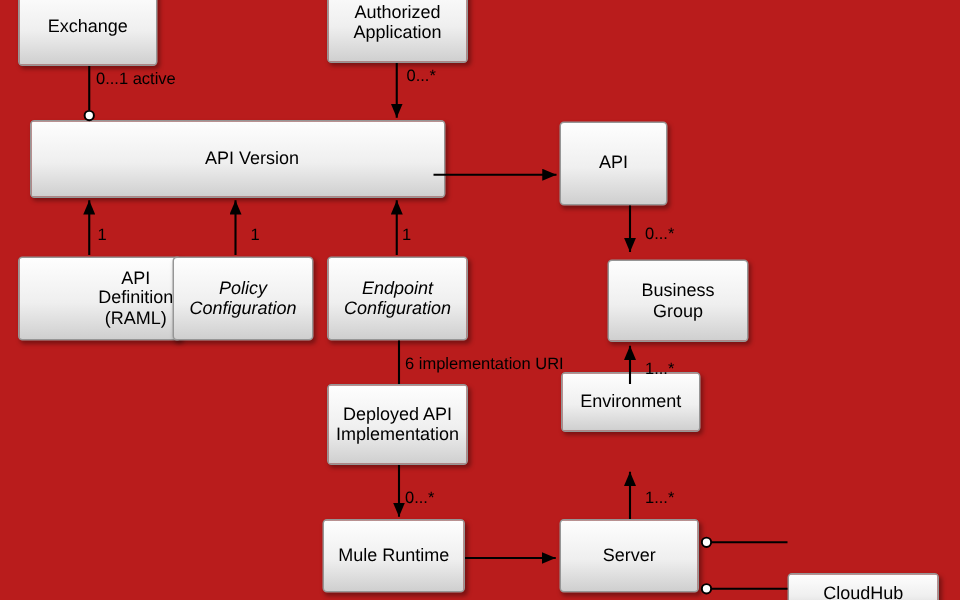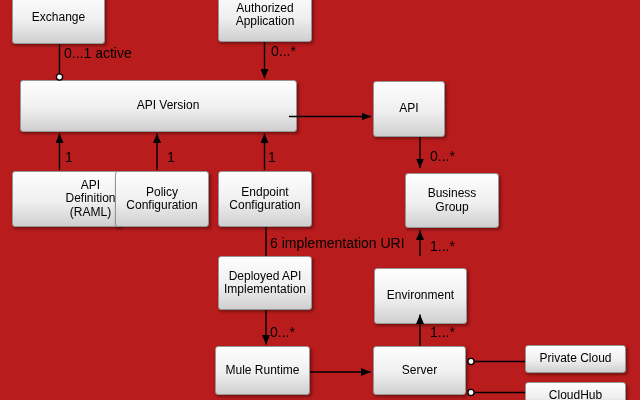--- a/index.html
+++ b/index.html
@@ -32,50 +32,49 @@
     position: absolute;
     left: 0;
     top: 0;
     z-index: 2;
     pointer-events: none;
   }
   #edge-svg line { stroke: #000000; stroke-width: 1.4; }
   #edge-svg circle { fill: #ffffff; stroke: #000000; stroke-width: 1.3; }
   .edge-label {
     position: absolute;
-    font-size: 14px;
+    font-size: 11px;
     line-height: 13px;
     color: #000000;
     white-space: nowrap;
     z-index: 3;
   }
 </style>
 </head>
 <body>
 
 <div id="stage">
   <div class="node" style="left: 12px; top: -8px; width: 93px; height: 52px;">Exchange</div>
     <div class="node" style="left: 218px; top: -12px; width: 94px; height: 54px;">Authorized
 Application</div>
     <div class="node" style="left: 20px; top: 80px; width: 277px; height: 52px; padding-left: 19px;">API Version</div>
     <div class="node" style="left: 373px; top: 81px; width: 72px; height: 56px;">API</div>
     <div class="node" style="left: 12px; top: 171px; width: 109px; height: 56px; padding-left: 48px;">API Definition
 (RAML)</div>
-    <div class="node" style="left: 115px; top: 171px; width: 94px; height: 56px;">Policy
+    <div class="node" style="left: 115px; top: 171px; width: 94px; height: 56px; font-style: italic;">Policy
 Configuration</div>
-    <div class="node" style="left: 218px; top: 171px; width: 94px; height: 56px;">Endpoint
+    <div class="node" style="left: 218px; top: 171px; width: 94px; height: 56px; font-style: italic;">Endpoint
 Configuration</div>
     <div class="node" style="left: 373px; top: 173px; width: 94px; height: 55px; margin-left: 32px;">Business
 Group</div>
     <div class="node" style="left: 218px; top: 256px; width: 94px; height: 54px;">Deployed API
 Implementation</div>
-    <div class="node" style="left: 374px; top: 268px; width: 93px; height: 56px;">Environment</div>
+    <div class="node" style="left: 374px; top: 248px; width: 93px; height: 40px;">Environment</div>
     <div class="node" style="left: 215px; top: 346px; width: 95px; height: 49px;">Mule Runtime</div>
     <div class="node" style="left: 373px; top: 346px; width: 93px; height: 49px;">Server</div>
-    <div class="node" style="left: 525px; top: 345px; width: 101px; height: 28px;">Private Cloud</div>
     <div class="node" style="left: 525px; top: 382px; width: 101px; height: 28px;">CloudHub</div>
     <svg id="edge-svg" width="640" height="400">
     <defs>
       <marker id="arrow" markerUnits="userSpaceOnUse" markerWidth="10" markerHeight="8" refX="9.5" refY="4" orient="auto">
         <path d="M0,0 L9.5,4 L0,8 Z" fill="#000000"></path>
       </marker>
     </defs>
     <g id="edges">
         <line x1="59.5" y1="44" x2="59.5" y2="73.5"></line>
         <line x1="264.5" y1="42" x2="264.5" y2="78.5" marker-end="url(#arrow)"></line>

